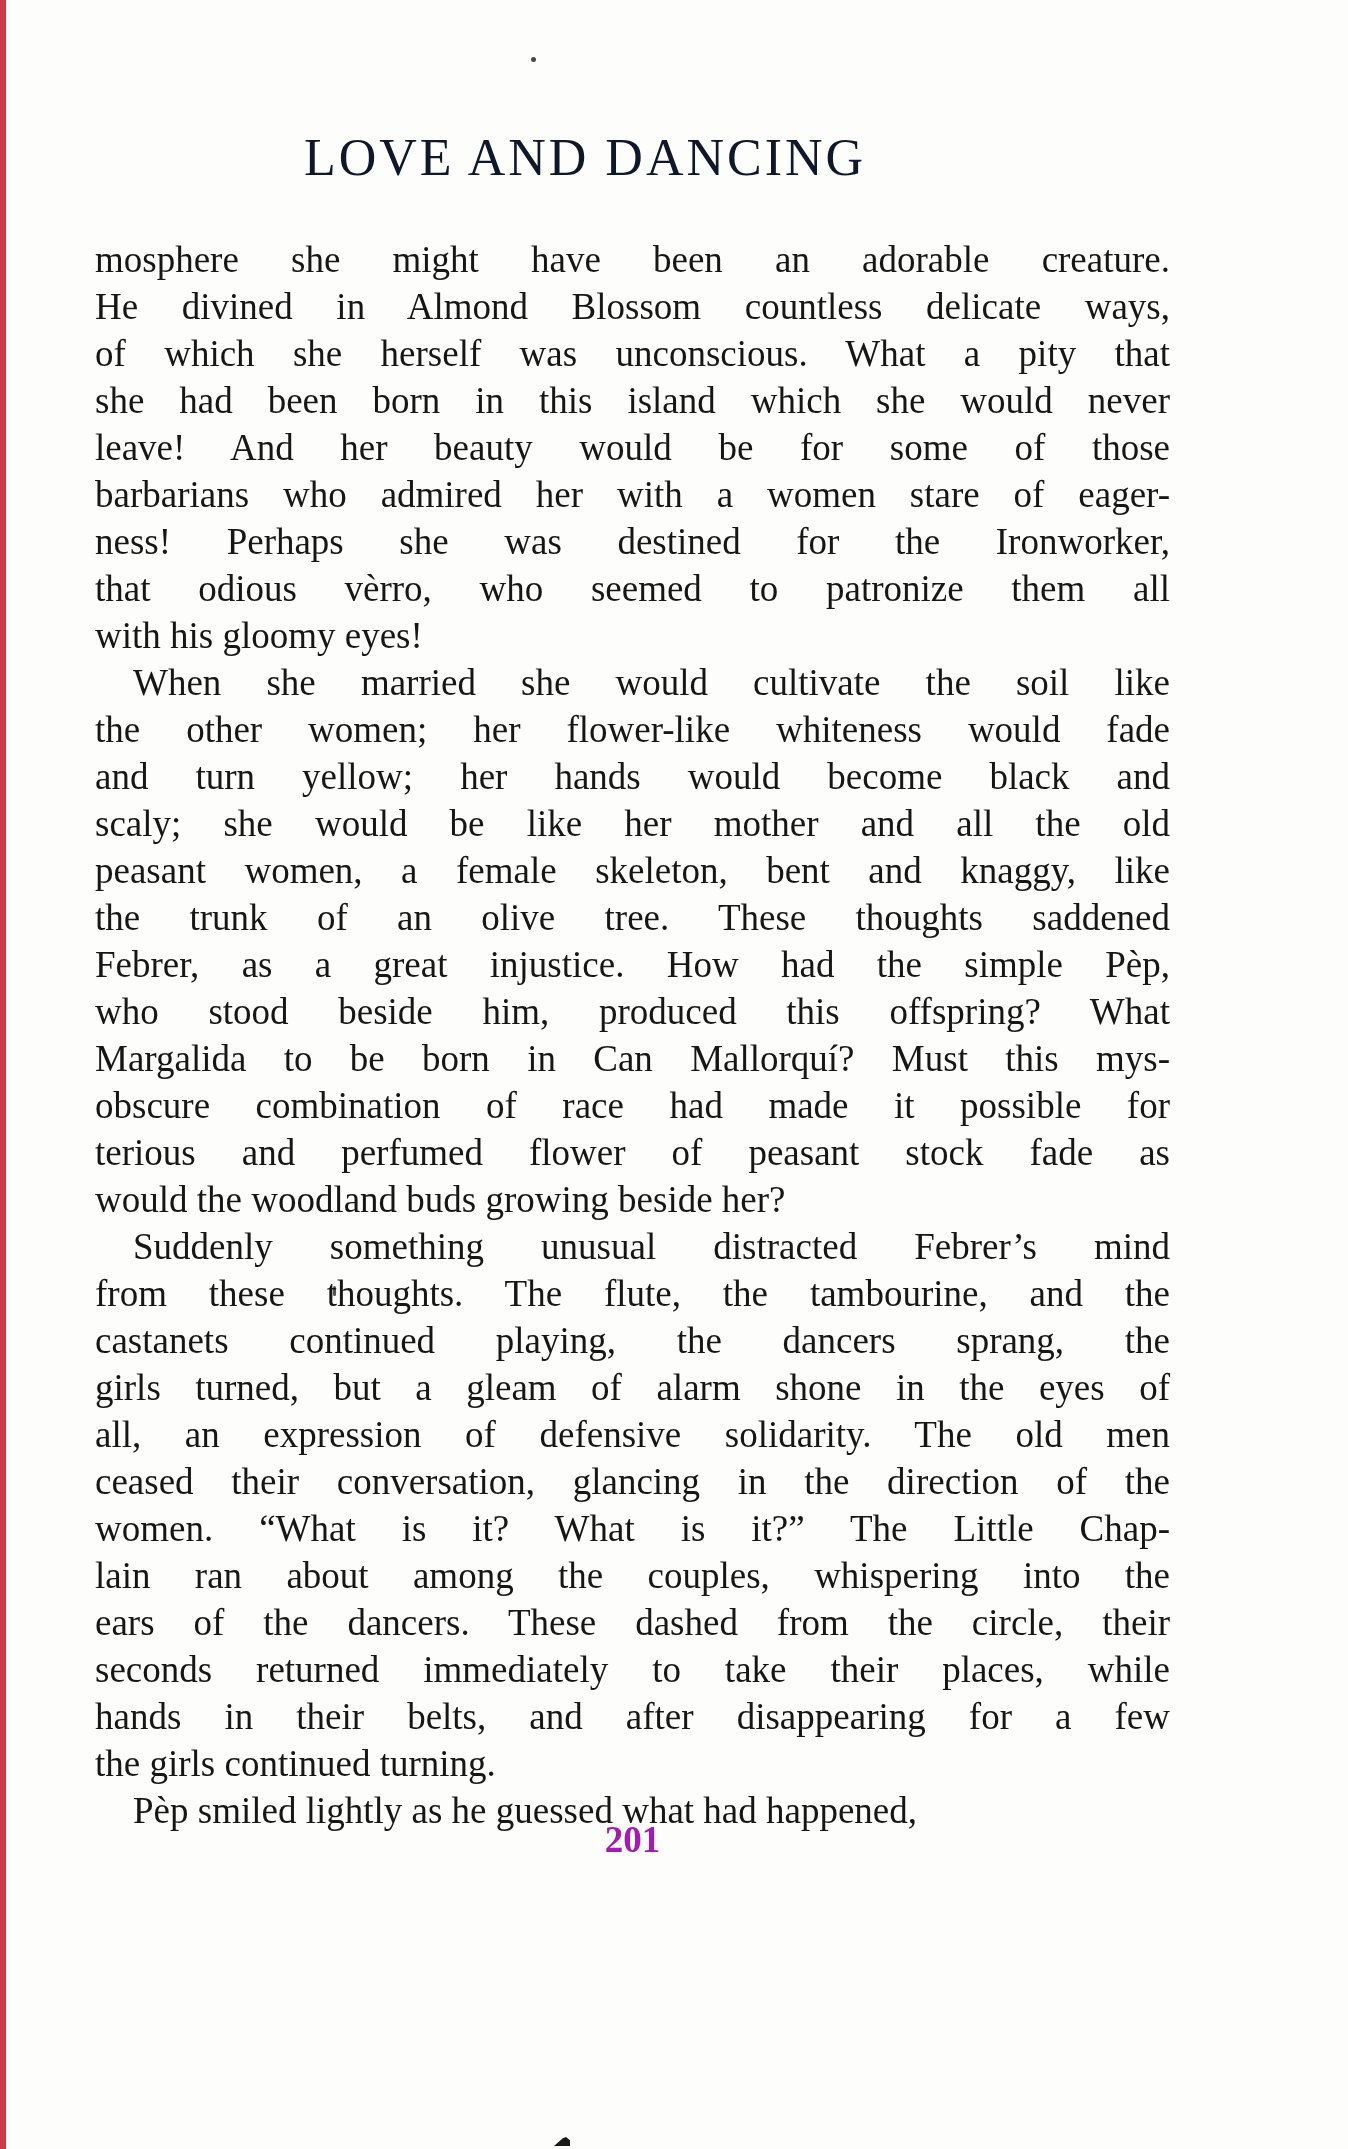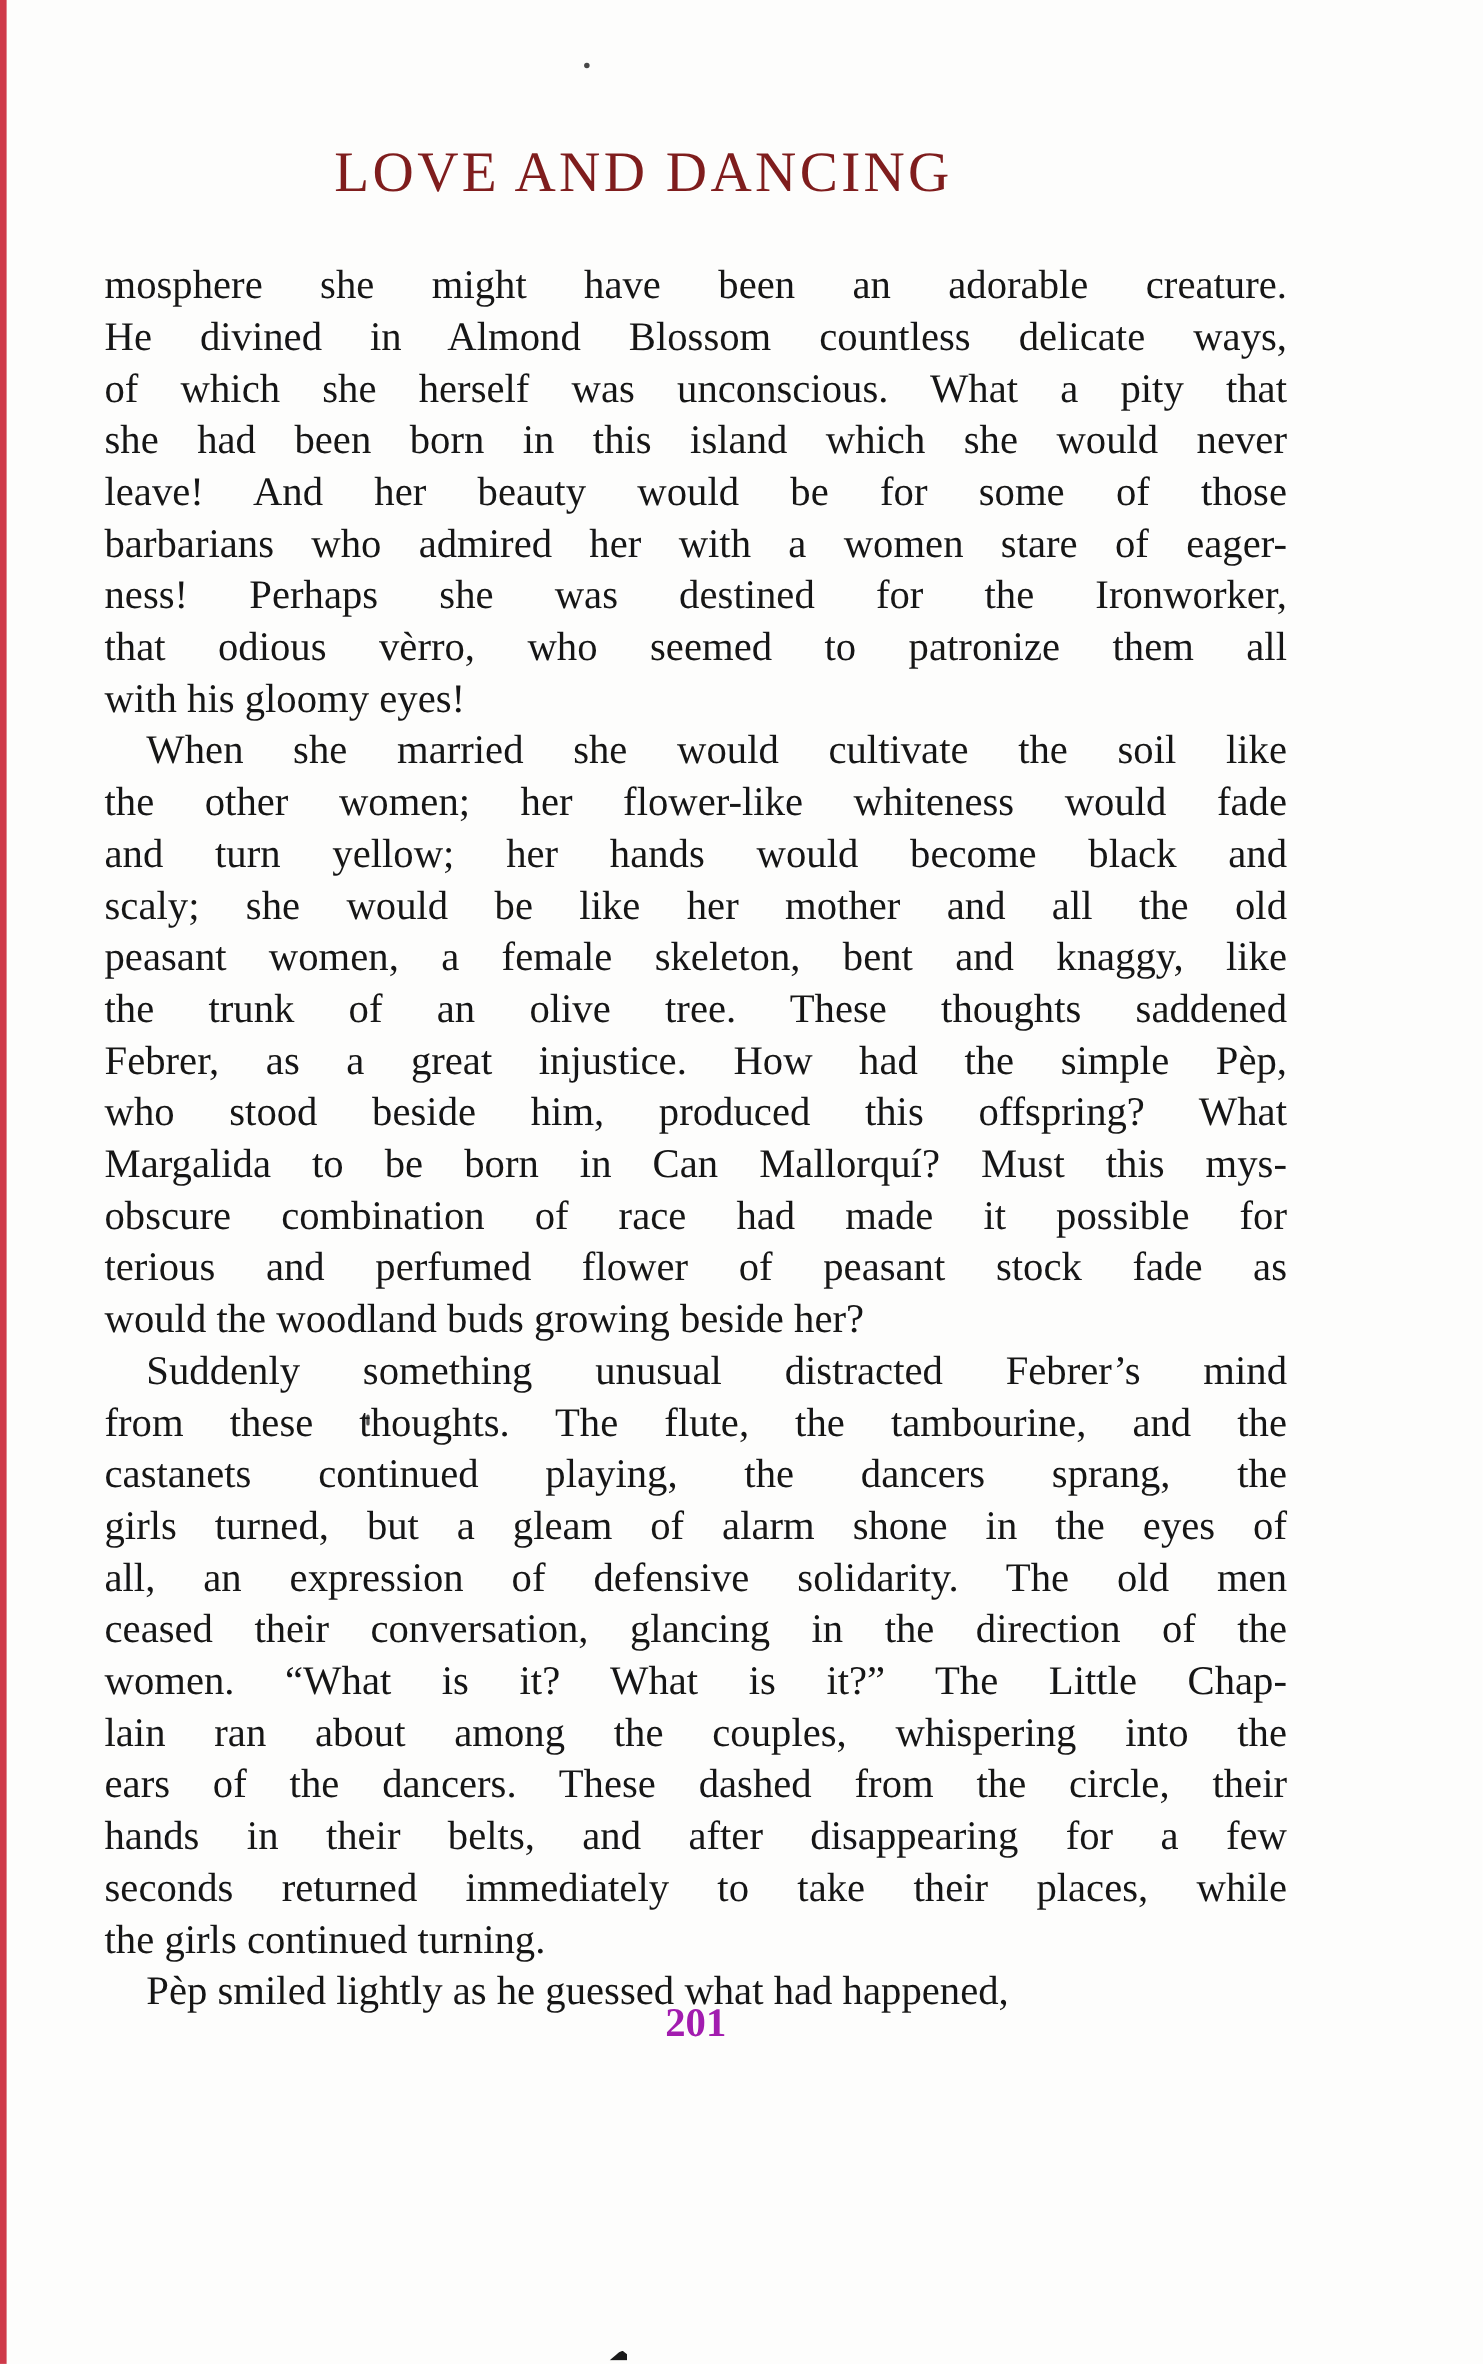--- a/index.html
+++ b/index.html
@@ -22,21 +22,21 @@
   }
   .heading {
     position: absolute;
     left: 0; top: 128px;
     width: 1170px;
     margin: 0;
     text-align: center;
     font-size: 52px;
     font-weight: normal;
     letter-spacing: 3px;
-    color: #7f1d1d;
+    color: #0f172a;
     font-family: "Liberation Serif", serif;
   }
   .text-column {
     position: absolute;
     left: 95px; top: 236px;
     width: 1075px;
     font-size: 37px;
     color: #161616;
   }
   .line {
@@ -109,22 +109,22 @@
       <div class="line para-end">would the woodland buds growing beside her?</div>
       <div class="line indent">Suddenly something unusual distracted Febrer’s mind</div>
       <div class="line">from these thoughts. The flute, the tambourine, and the</div>
       <div class="line">castanets continued playing, the dancers sprang, the</div>
       <div class="line">girls turned, but a gleam of alarm shone in the eyes of</div>
       <div class="line">all, an expression of defensive solidarity. The old men</div>
       <div class="line">ceased their conversation, glancing in the direction of the</div>
       <div class="line">women. “What is it? What is it?” The Little Chap-</div>
       <div class="line">lain ran about among the couples, whispering into the</div>
       <div class="line">ears of the dancers. These dashed from the circle, their</div>
+      <div class="line">seconds returned immediately to take their places, while</div>
       <div class="line">hands in their belts, and after disappearing for a few</div>
-      <div class="line">seconds returned immediately to take their places, while</div>
       <div class="line para-end">the girls continued turning.</div>
       <div class="line indent para-end">Pèp smiled lightly as he guessed what had happened,</div>
     </div>
   <div class="page-number">201</div>
   <div class="artifact artifact-top"></div>
   <div class="artifact artifact-mid"></div>
   <div class="artifact artifact-bottom"></div>
 </div>
 
 </body></html>

